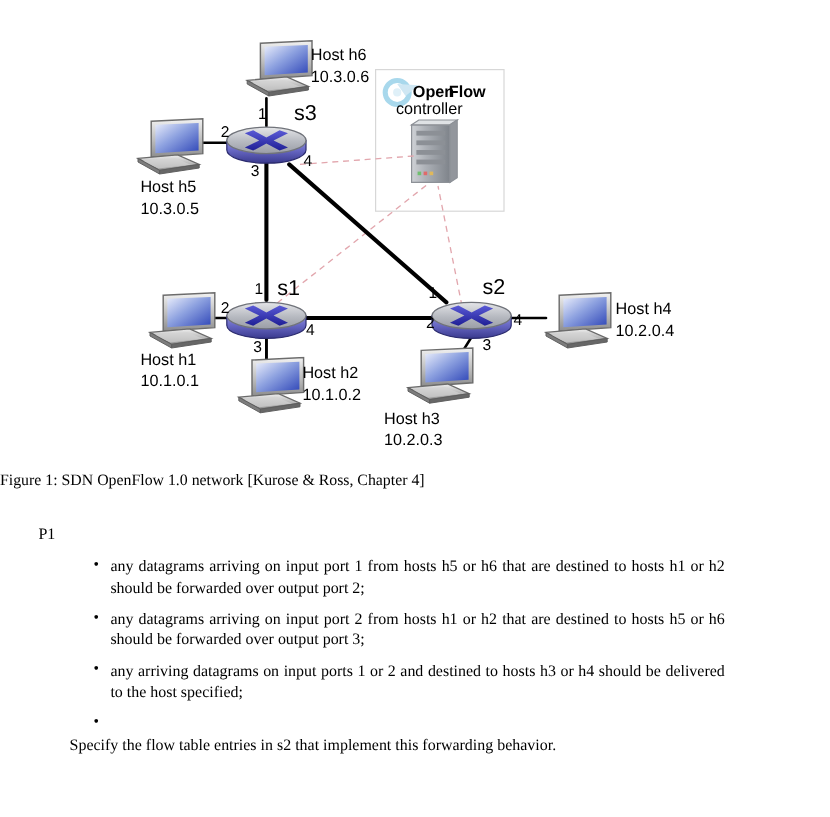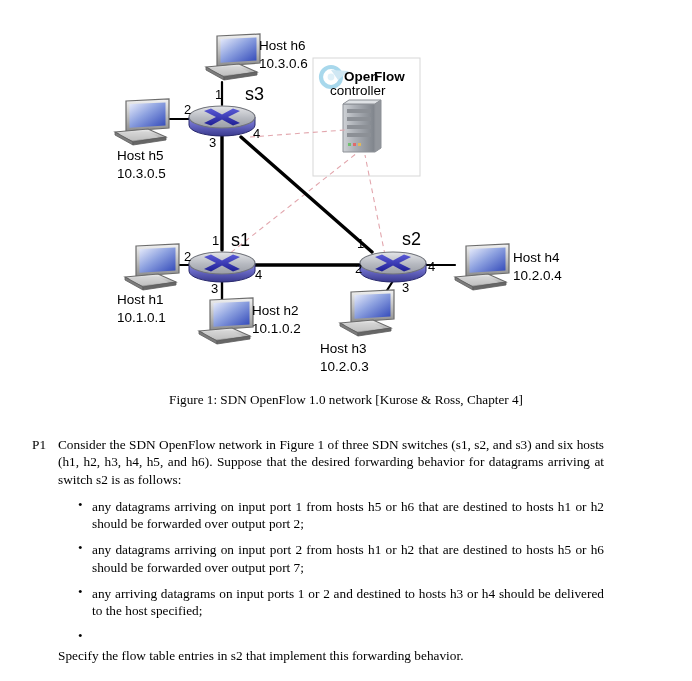--- a/index.html
+++ b/index.html
@@ -40,21 +40,21 @@
     font-size: 13px;
     fill: #000;
   }
 
   
   #caption {
     position: absolute;
     left: 0;
     top: 392px;
     width: 692px;
-    text-align: center;
+    text-align: left;
     font-size: 13.2px;
     font-family: "Liberation Serif", "DejaVu Serif", serif;
   }
 
   
   #problem {
     position: absolute;
     left: 0;
     top: 436px;
     width: 632px;
@@ -285,31 +285,30 @@
     <text class="fig-label" x="513" y="280">10.2.0.4</text>
   </g>
 </svg>
 </div>
 
 <div id="caption">Figure 1: SDN OpenFlow 1.0 network [Kurose &amp; Ross, Chapter 4]</div>
 
 <div id="problem">
   <div class="p-row">
     <div class="p-tag">P1</div>
-    <div class="p-body">Consider the SDN OpenFlow network in Figure 1 of three SDN switches (s1, s2, and s3) and six hosts (h1, h2, h3, h4, h5, and h6).  Suppose that the desired forwarding behavior for datagrams arriving at switch s2 is as follows:</div>
   </div>
 
   <ul class="bullets">
     <li>
       <span class="bdot">•</span>
       <span>any datagrams arriving on input port 1 from hosts h5 or h6 that are destined to hosts h1 or h2 should be forwarded over output port 2;</span>
     </li>
     <li>
       <span class="bdot">•</span>
-      <span>any datagrams arriving on input port 2 from hosts h1 or h2 that are destined to hosts h5 or h6 should be forwarded over output port 7;</span>
+      <span>any datagrams arriving on input port 2 from hosts h1 or h2 that are destined to hosts h5 or h6 should be forwarded over output port 3;</span>
     </li>
     <li>
       <span class="bdot">•</span>
       <span>any arriving datagrams on input ports 1 or 2 and destined to hosts h3 or h4 should be delivered to the host specified;</span>
     </li>
     <li>
       <span class="bdot">•</span>
     </li>
   </ul>
 

